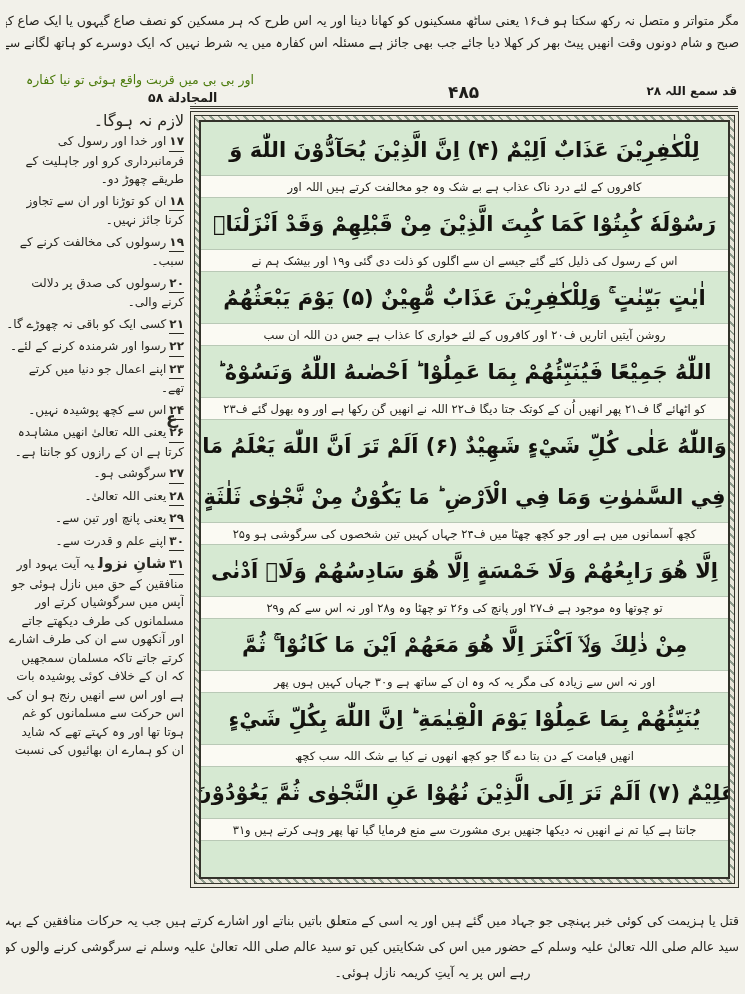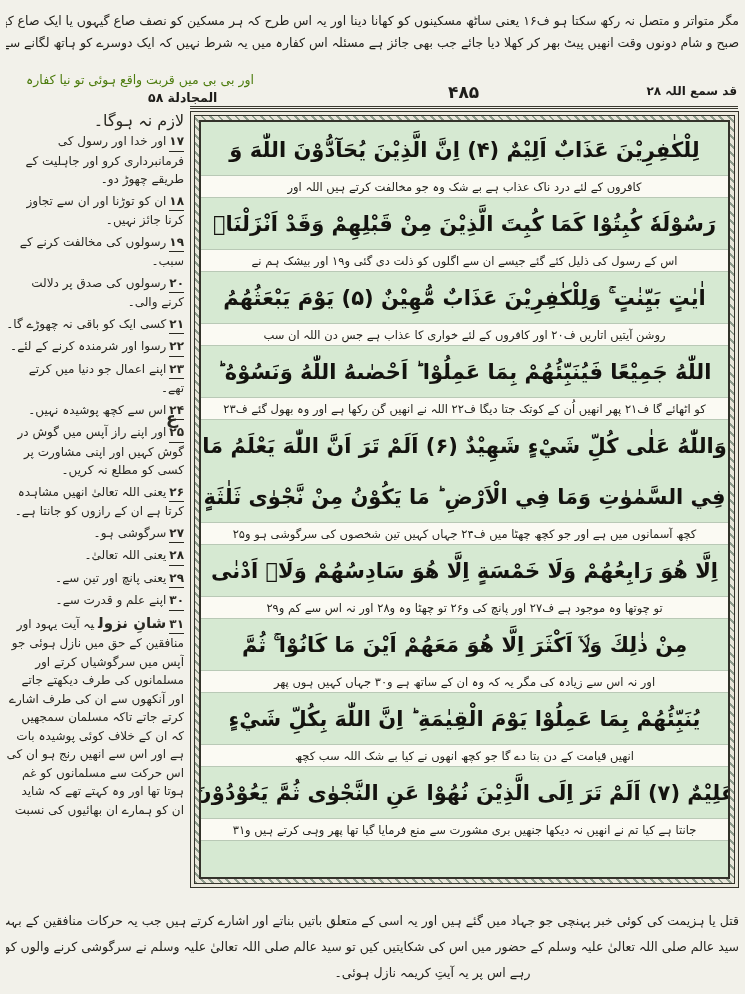--- a/index.html
+++ b/index.html
@@ -120,21 +120,20 @@
 <div class="margin-notes" id="margin-notes">
   <div class="margin-cont">لازم نہ ہوگا۔</div>
 <p class="note"><span class="note-num">۱۷</span><span class="note-text">اور خدا اور رسول کی فرمانبرداری کرو اور جاہلیت کے طریقے چھوڑ دو۔</span></p>
     <p class="note"><span class="note-num">۱۸</span><span class="note-text">ان کو توڑنا اور ان سے تجاوز کرنا جائز نہیں۔</span></p>
     <p class="note"><span class="note-num">۱۹</span><span class="note-text">رسولوں کی مخالفت کرنے کے سبب۔</span></p>
     <p class="note"><span class="note-num">۲۰</span><span class="note-text">رسولوں کی صدق پر دلالت کرنے والی۔</span></p>
     <p class="note"><span class="note-num">۲۱</span><span class="note-text">کسی ایک کو باقی نہ چھوڑے گا۔</span></p>
     <p class="note"><span class="note-num">۲۲</span><span class="note-text">رسوا اور شرمندہ کرنے کے لئے۔</span></p>
     <p class="note"><span class="note-num">۲۳</span><span class="note-text">اپنے اعمال جو دنیا میں کرتے تھے۔</span></p>
     <p class="note"><span class="note-num">۲۴</span><span class="note-text">اس سے کچھ پوشیدہ نہیں۔</span></p>
-    <p class="note"><span class="note-num">۲۵</span><span class="note-text">اور اپنے راز آپس میں گوش در گوش کہیں اور اپنی مشاورت پر کسی کو مطلع نہ کریں۔</span></p>
     <p class="note"><span class="note-num">۲۶</span><span class="note-text">یعنی اللہ تعالیٰ انھیں مشاہدہ کرتا ہے ان کے رازوں کو جانتا ہے۔</span></p>
     <p class="note"><span class="note-num">۲۷</span><span class="note-text">سرگوشی ہو۔</span></p>
     <p class="note"><span class="note-num">۲۸</span><span class="note-text">یعنی اللہ تعالیٰ۔</span></p>
     <p class="note"><span class="note-num">۲۹</span><span class="note-text">یعنی پانچ اور تین سے۔</span></p>
     <p class="note"><span class="note-num">۳۰</span><span class="note-text">اپنے علم و قدرت سے۔</span></p>
     <p class="note"><span class="note-num">۳۱</span><span class="note-lead">شانِ نزول</span><span class="note-text">یہ آیت یہود اور منافقین کے حق میں نازل ہوئی جو آپس میں سرگوشیاں کرتے اور مسلمانوں کی طرف دیکھتے جاتے اور آنکھوں سے ان کی طرف اشارے کرتے جاتے تاکہ مسلمان سمجھیں کہ ان کے خلاف کوئی پوشیدہ بات ہے اور اس سے انھیں رنج ہو ان کی اس حرکت سے مسلمانوں کو غم ہوتا تھا اور وہ کہتے تھے کہ شاید ان کو ہمارے ان بھائیوں کی نسبت</span></p>
   </div>
 <div class="ruku-marker">ع</div>
 
 <div class="frame">

